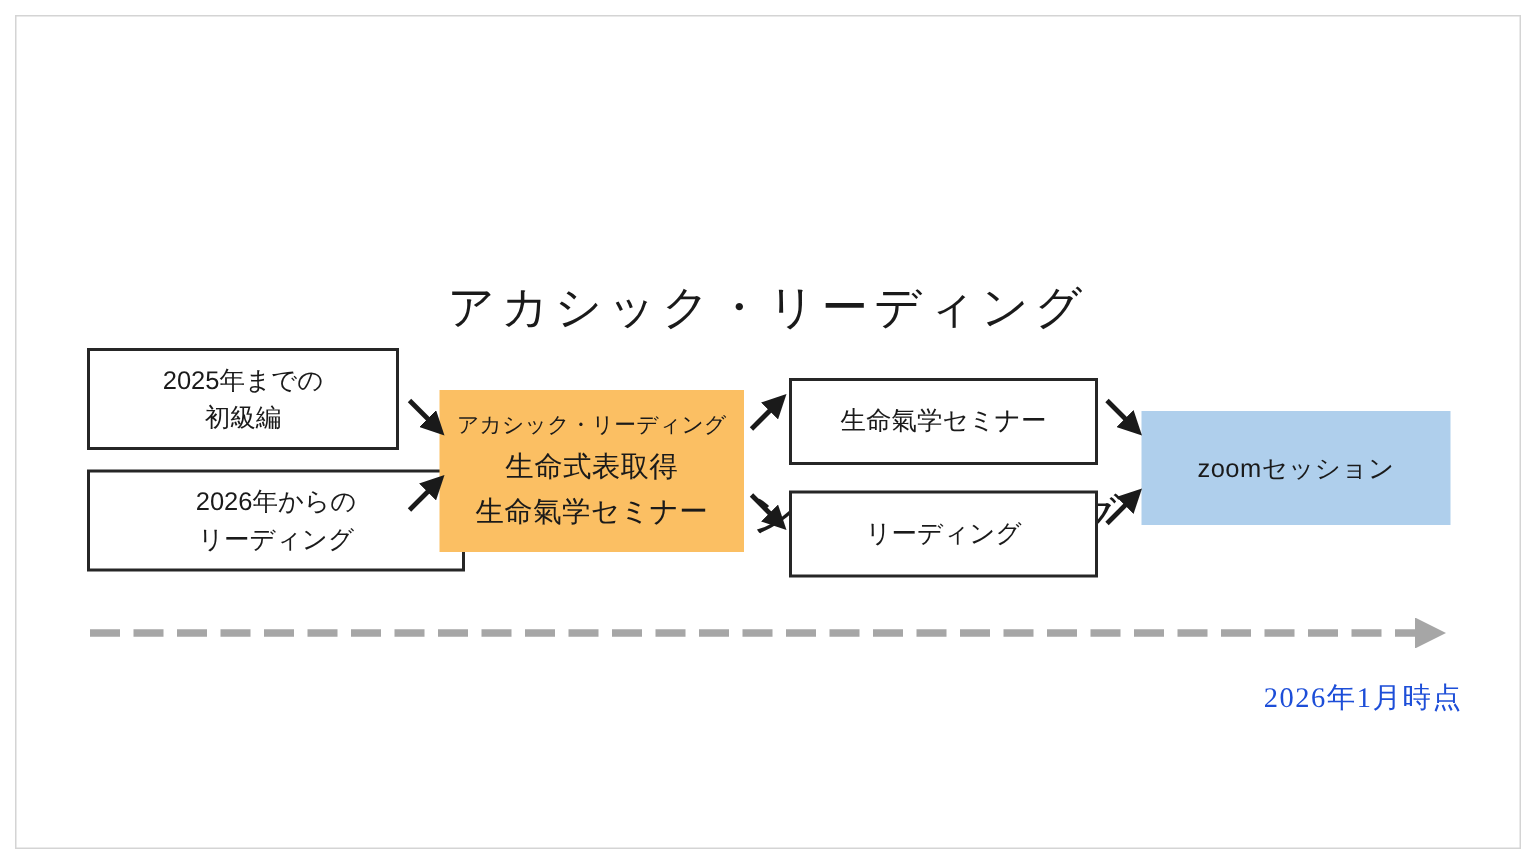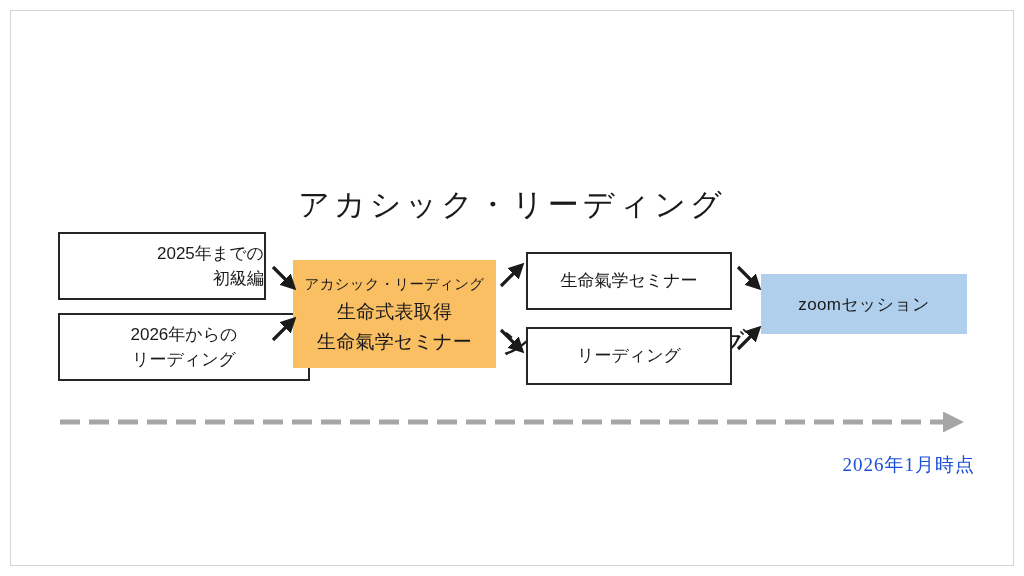--- a/index.html
+++ b/index.html
@@ -61,21 +61,21 @@
   }
   .box.outline {
     border: 2px solid #262626;
     background: #ffffff;
   }
   .box .ln { display: block; white-space: nowrap; }
 
   
   #box-intro-basic {
     left: 58px; top: 232px; width: 208px; height: 68px;
-    font-size: 17px; line-height: 25px; align-items: flex-end;
+    font-size: 17px; line-height: 25px;
   }
   #box-intro-seminar {
     left: 58px; top: 313px; width: 252px; height: 68px;
     font-size: 17px; line-height: 25px;
   }
 
   
   #box-akashic {
     left: 293px; top: 260px; width: 203px; height: 108px;
     background: #fbbf63;
@@ -98,21 +98,21 @@
     left: 526px; top: 252px; width: 206px; height: 58px;
     font-size: 17px; line-height: 24px; justify-content: center;
   }
   #box-seimei-igaku {
     left: 526px; top: 327px; width: 206px; height: 58px;
     font-size: 17px; line-height: 24px;
   }
 
   
   #box-zoom-session {
-    left: 761px; top: 274px; width: 206px; height: 60px;
+    left: 761px; top: 274px; width: 206px; height: 76px;
     background: #afcfec;
     font-size: 17px;
     letter-spacing: 0.3px;
   }
 
   
   .conn {
     position: absolute;
     width: 34px;
     height: 34px;

